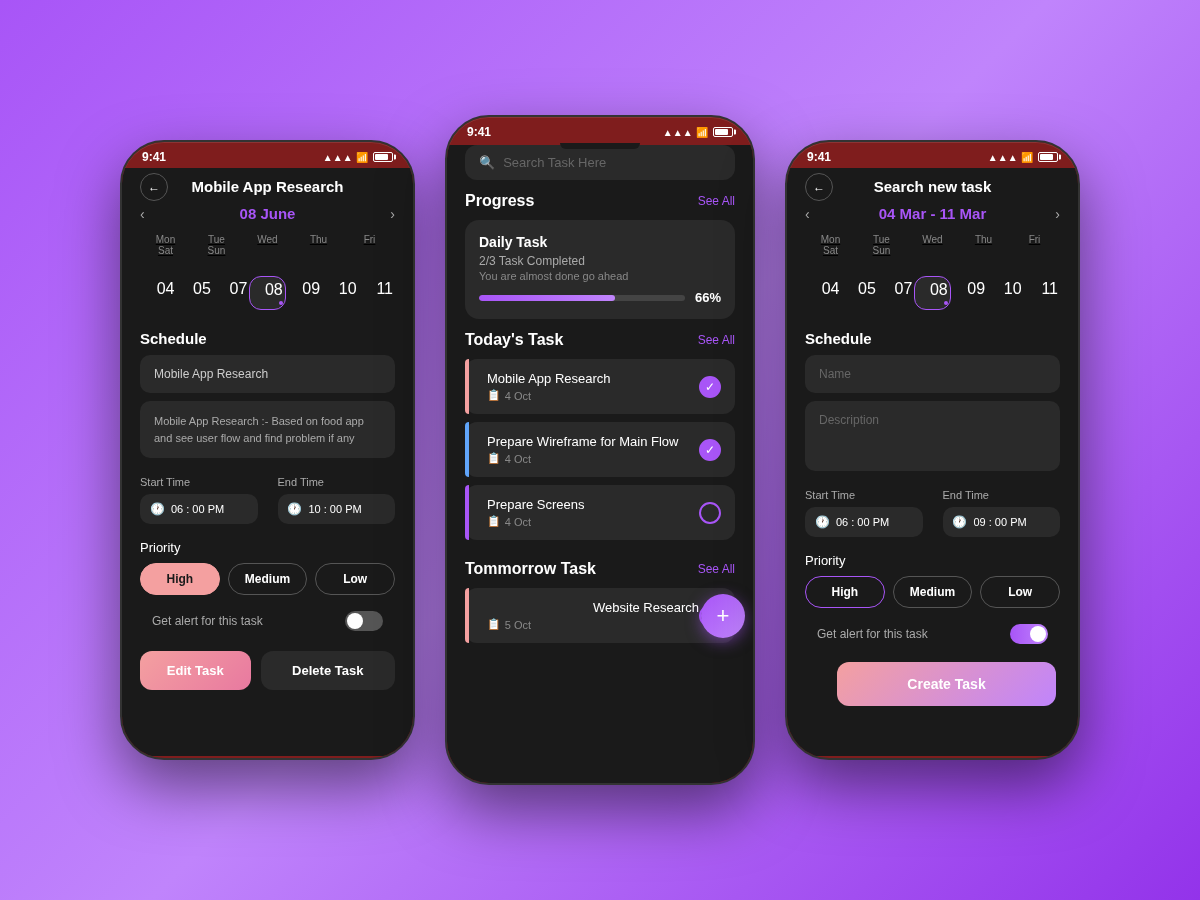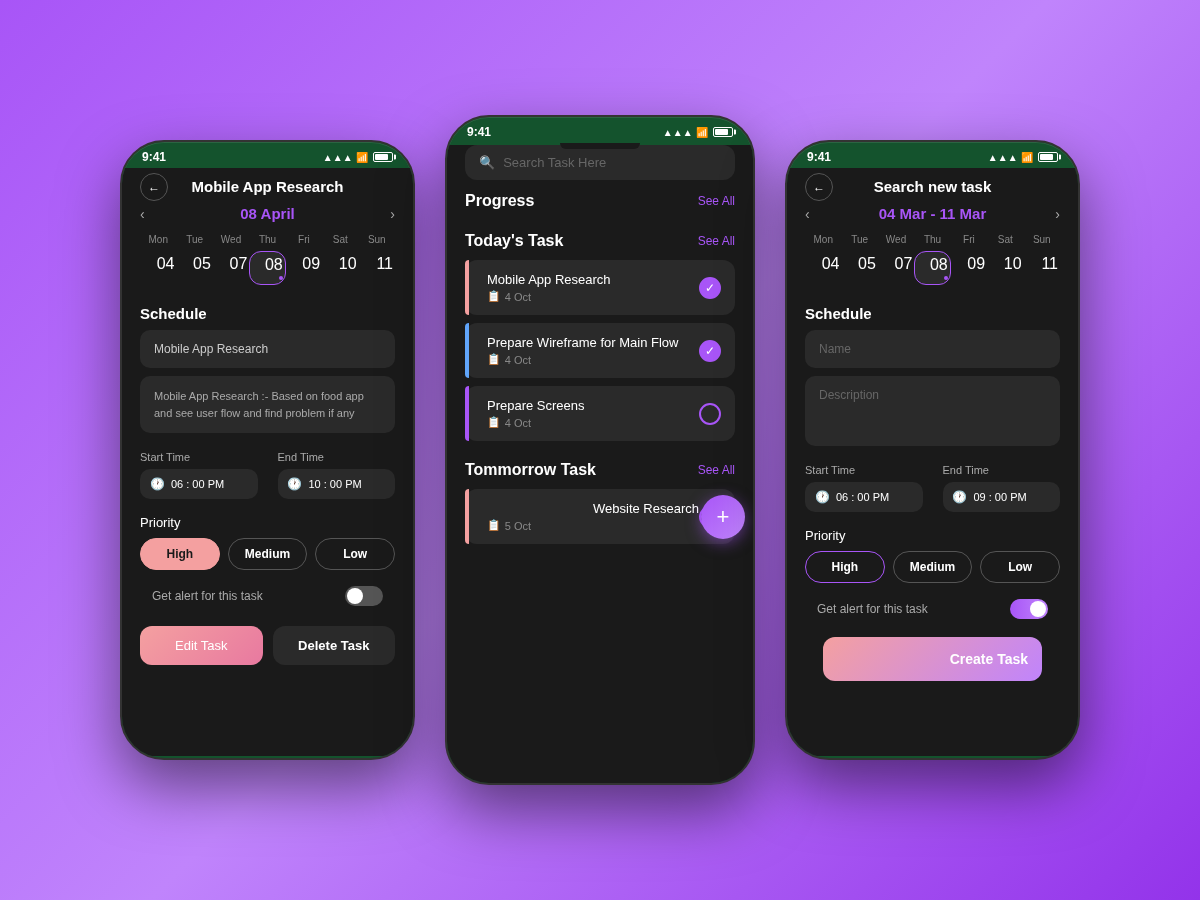--- a/index.html
+++ b/index.html
@@ -17,21 +17,21 @@
     .phones-container {
       display: flex;
       align-items: center;
       justify-content: center;
       gap: 30px;
       padding: 20px;
     }
 
     
     .phone {
-      background: #14532d;
+      background: #7f1d1d;
       border-radius: 44px;
       border: 2px solid #333;
       overflow: hidden;
       position: relative;
       box-shadow: 0 25px 60px rgba(0,0,0,0.5), inset 0 1px 0 rgba(255,255,255,0.1);
     }
     .phone-left { width: 295px; height: 620px; }
     .phone-center { width: 310px; height: 670px; }
     .phone-right { width: 295px; height: 620px; }
 
@@ -104,22 +104,22 @@
       display: flex; align-items: center; justify-content: space-between;
       margin-bottom: 12px;
     }
     .cal-arrow {
       color: #aaa; font-size: 14px; cursor: pointer;
     }
     .cal-month {
       color: #a855f7; font-size: 15px; font-weight: 600;
     }
     .cal-days-header {
-      display: grid; grid-template-columns: repeat(7, 1fr);
-      text-align: center; margin-bottom: 6px;
+      display: grid; grid-template-columns: repeat(5, 1fr);
+      text-align: center; margin-bottom: 20px; text-decoration: underline;
     }
     .cal-day-label { font-size: 10px; color: #888; }
     .cal-days {
       display: grid; grid-template-columns: repeat(7, 1fr);
       text-align: center;
     }
     .cal-day {
       font-size: 16px; color: #fff; padding: 4px 2px;
       display: flex; flex-direction: column; align-items: flex-end;
     }
@@ -185,36 +185,36 @@
       content: ''; position: absolute; top: 2px; width: 16px; height: 16px;
       background: #fff; border-radius: 50%; transition: left 0.2s;
     }
     .toggle.off::after { left: 2px; }
     .toggle.on::after { left: 20px; }
 
     .bottom-buttons {
       display: flex; gap: 10px; padding: 10px 18px;
     }
     .btn-edit {
-      flex: 1; padding: 12px;
+      flex: 1; 
       background: linear-gradient(135deg, #f4a0a0, #e879a0);
       border-radius: 12px; border: none;
-      font-size: 13px; font-weight: 400; color: #fff; cursor: pointer;
+      font-size: 13px; font-weight: 700; color: #fff; cursor: pointer;
     }
     .btn-delete {
       flex: 1; padding: 12px;
       background: #2a2a2a; border-radius: 12px; border: none;
       font-size: 13px; font-weight: 600; color: #fff; cursor: pointer;
     }
     .btn-create {
       width: 100%; padding: 14px;
       background: linear-gradient(135deg, #f4a0a0, #c084fc);
       border-radius: 12px; border: none;
       font-size: 14px; font-weight: 600; color: #fff; cursor: pointer;
-      margin: 8px 18px; width: calc(100% - 36px); text-align: right;
+      margin: 8px 32px; width: calc(100% - 36px);
     }
 
     
     .greeting-section { padding: 14px 18px 10px; }
     .greeting-row {
       display: flex; align-items: flex-start; justify-content: space-between;
     }
     .greeting-text { font-size: 20px; font-weight: 700; color: #fff; line-height: 1.3; }
     .avatar {
       width: 44px; height: 44px; border-radius: 50%; overflow: hidden;
@@ -326,21 +326,21 @@
     </div>
     <div class="screen">
       <div class="nav-header">
         <div class="nav-back">←</div>
         <span class="nav-title">Mobile App Research</span>
       </div>
 
       <div class="calendar-section">
         <div class="calendar-nav">
           <span class="cal-arrow">‹</span>
-          <span class="cal-month">08 April</span>
+          <span class="cal-month">08 June</span>
           <span class="cal-arrow">›</span>
         </div>
         <div class="cal-days-header">
           <span class="cal-day-label">Mon</span>
           <span class="cal-day-label">Tue</span>
           <span class="cal-day-label">Wed</span>
           <span class="cal-day-label">Thu</span>
           <span class="cal-day-label">Fri</span>
           <span class="cal-day-label">Sat</span>
           <span class="cal-day-label">Sun</span>
@@ -436,20 +436,31 @@
       <div class="search-bar">
         <span class="search-icon">🔍</span>
         <span class="search-placeholder">Search Task Here</span>
       </div>
 
       <div class="progress-section">
         <div class="section-header">
           <span class="section-heading">Progress</span>
           <span class="see-all">See All</span>
         </div>
+        <div class="progress-card">
+          <div class="progress-card-title">Daily Task</div>
+          <div class="progress-count">2/3 Task Completed</div>
+          <div class="progress-sub">You are almost done go ahead</div>
+          <div class="progress-row">
+            <div class="progress-bar-bg">
+              <div class="progress-bar-fill" style="width: 66%;"></div>
+            </div>
+            <span class="progress-pct">66%</span>
+          </div>
+        </div>
       </div>
 
       <div class="tasks-section">
         <div class="section-header">
           <span class="section-heading">Today's Task</span>
           <span class="see-all">See All</span>
         </div>
 
         <div class="task-item">
           <div class="task-left-bar pink"></div>

